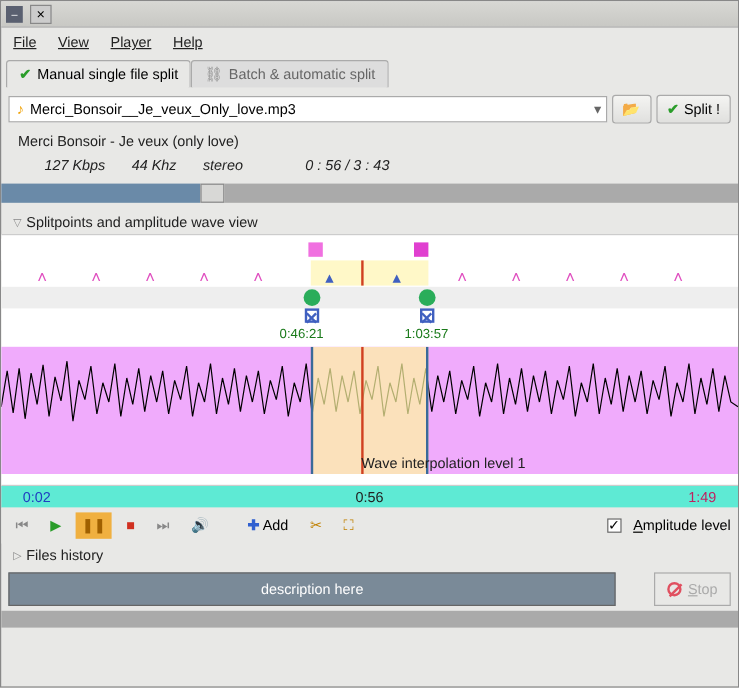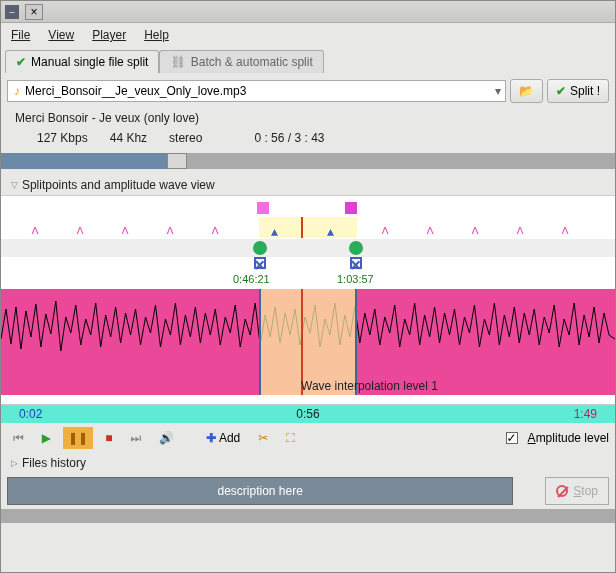--- a/index.html
+++ b/index.html
@@ -14,21 +14,21 @@
 .tab { padding: 4px 10px; border: 1px solid #aaa; background: #e8e8e6; border-bottom: none; display: flex; align-items:center; gap:5px; cursor:pointer; border-radius: 3px 3px 0 0;}
 .tab.inactive { background: #ddd; color:#666; }
 .check-icon { color: #2a9d2a; font-weight: bold; }
 .chain-icon { color: #888; }
 .filerow { margin: 6px; display:flex; gap:4px; align-items:center; }
 .fileinput { flex:1; border:1px solid #aaa; background:#fff; padding:3px 6px; display:flex; align-items:center; gap:5px; position:relative;}
 .fileinput .note-icon { color:#f0a000; }
 .fileinput .dd { position:absolute; right:4px; color:#666; }
 .btn { border:1px solid #aaa; background:linear-gradient(#f4f4f2,#e0e0de); padding:4px 8px; cursor:pointer; display:flex; align-items:center; gap:4px; border-radius:3px;}
 .info { padding: 2px 14px; color:#222; }
-.info-stats { display:flex; gap:22px; padding:4px 36px; color:#222;}
+.info-stats { display:flex; gap:22px; padding:4px 36px; color:#222;font-style:italic;}
 .progress-row { display:flex; height:16px; margin:4px 0 6px 0;}
 .progress-played { background:#6a8aa8; width:27%; }
 .progress-thumb { background:#d8d8d6; width:20px; border:1px solid #888;}
 .progress-rest { background:#aaa; flex:1;}
 .section-label { padding:3px 10px; color:#222; display:flex; align-items:center; gap:4px;}
 .tri { color:#888; font-size:9px; }
 .wave-area { background:#fff; border-top:1px solid #ccc; border-bottom:1px solid #ccc; position:relative; height:210px; margin:0;}
 .pink-track { height:18px; background:#fff; position:relative; margin-top:3px;}
 .pink-sq { position:absolute; width:12px; height:12px; top:3px;}
 .pink-a { background:#f070e0; left:256px;}
@@ -37,21 +37,21 @@
 .tick-row { height:22px; position:relative;}
 .tick { position:absolute; top:6px; font-size:14px; color:#e050c0;}
 .green-row { height:18px; position:relative; background:#eee;}
 .green-dot { position:absolute; width:14px; height:14px; border-radius:50%; background:#2aad5a; top:2px;}
 .box-row { height:16px; position:relative;}
 .boxed { position:absolute; width:12px; height:12px; border:2px solid #4060c0; top:0;}
 .boxed::before,.boxed::after{content:"";position:absolute;background:#4060c0;}
 .boxed::before{width:140%;height:2px;top:5px;left:-2px;transform:rotate(45deg);}
 .boxed::after{width:140%;height:2px;top:5px;left:-2px;transform:rotate(-45deg);}
 .time-label { position:absolute; color:#1a7a1a; font-size:11px;}
-.waveform { height:106px; position:relative; background:#ec4899; overflow:hidden;text-decoration:underline;}
+.waveform { height:106px; position:relative; background:#f0abfc; overflow:hidden;text-decoration:underline;}
 .wave-svg { width:100%; height:100%; }
 .wave-yellow { position:absolute; top:0; bottom:0; background:rgba(255,248,160,0.7); border-left:2px solid #3a6a9a; border-right:2px solid #3a6a9a;}
 .wave-redline{position:absolute;top:0;bottom:0;width:2px;background:#d04020;}
 .wave-lbl { position:absolute; bottom:2px; color:#222;}
 .timerow { display:flex; justify-content:space-between; padding:2px 18px; background:#5eead4;}
 .timerow .l{color:#2040c0;} .timerow .c{color:#222;} .timerow .r{color:#c02060;}
 .toolbar { display:flex; align-items:center; padding:4px 6px; gap:6px; background:#e8e8e6;}
 .tbtn { padding:3px 5px; cursor:pointer; border:1px solid transparent;}
 .play{color:#2a9d2a;} .pause{background:#f0b040;padding:3px 4px;} .stop{color:#d03020;}
 .spacer{flex:1;}

